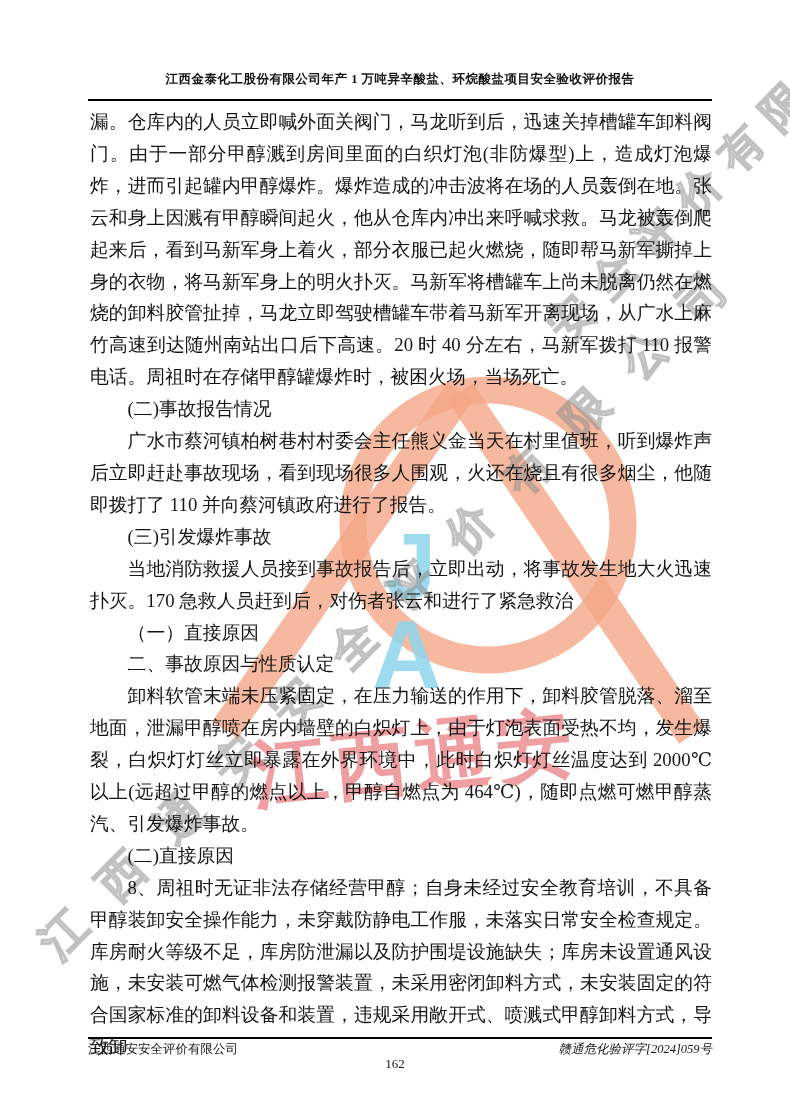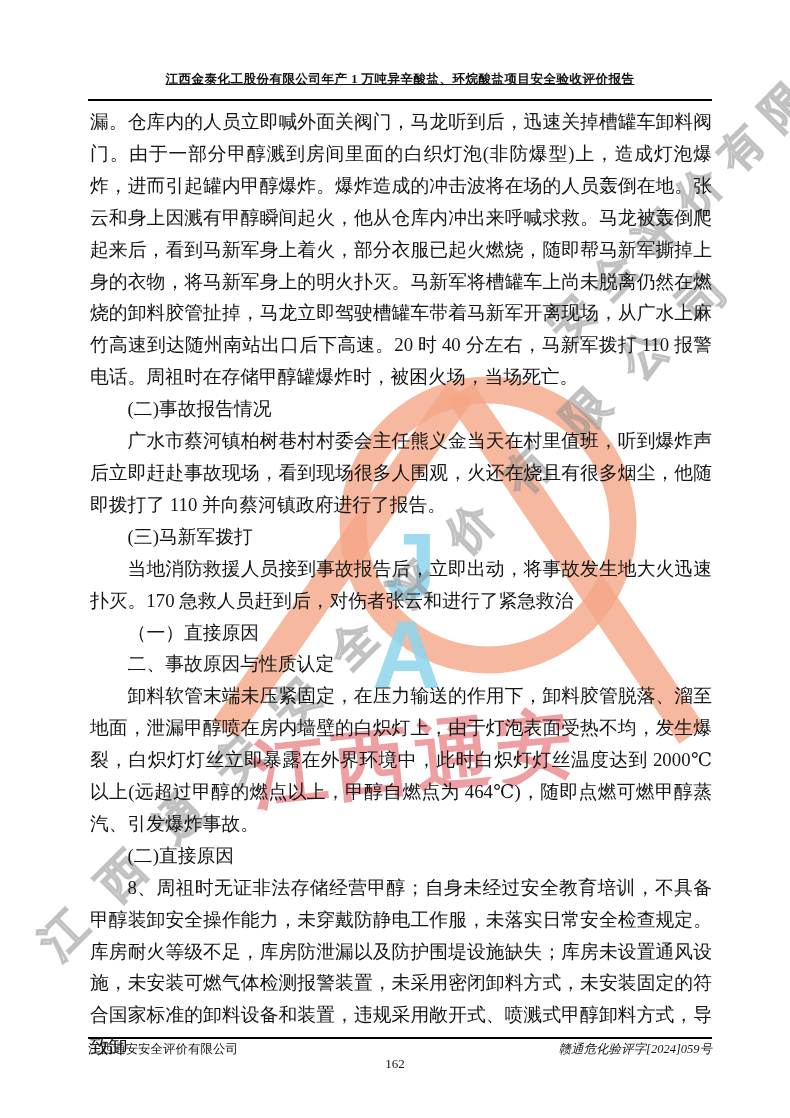--- a/index.html
+++ b/index.html
@@ -21,21 +21,21 @@
   .red-wm {
     position:absolute; left:252px; top:726px; white-space:nowrap;
     font-size:76px; font-weight:bold; letter-spacing:6px;
     color:rgba(222,52,60,0.48);
     transform-origin:0 50%; transform:rotate(-6deg);
   }
   
   .text-layer { position:absolute; inset:0; z-index:1; }
   .header-title {
     position:absolute; top:71px; left:88px; width:624px;
-    text-align:center; font-size:12.5px; font-weight:bold; letter-spacing:0.5px;text-decoration:underline;
+    text-align:center; font-size:12.5px; font-weight:bold; letter-spacing:0.5px;
   }
   .header-rule { position:absolute; top:99px; left:88px; width:624px; height:2px; background:#000; }
   .body-text { position:absolute; top:106px; left:90px; width:622px; }
   .para { margin:0; font-size:18.8px; line-height:31.9px; text-align:justify; }
   .para.indent { text-indent:2em; }
   .footer-rule { position:absolute; top:1037px; left:88px; width:624px; height:2px; background:#000; }
   .footer-left  { position:absolute; top:1041px; left:88px;  font-size:12.5px; }
   .footer-right { position:absolute; top:1041px; right:78px; font-size:12.5px;font-style:italic; }
   .page-number  { position:absolute; top:1056px; left:0; width:790px; text-align:center; font-size:13px; }
 </style>
@@ -58,21 +58,21 @@
   </div>
 
   <div class="text-layer">
     <div class="header-title">江西金泰化工股份有限公司年产 1 万吨异辛酸盐、环烷酸盐项目安全验收评价报告</div>
     <div class="header-rule"></div>
 
     <div class="body-text">
         <p class="para">漏。仓库内的人员立即喊外面关阀门，马龙听到后，迅速关掉槽罐车卸料阀门。由于一部分甲醇溅到房间里面的白织灯泡(非防爆型)上，造成灯泡爆炸，进而引起罐内甲醇爆炸。爆炸造成的冲击波将在场的人员轰倒在地。张云和身上因溅有甲醇瞬间起火，他从仓库内冲出来呼喊求救。马龙被轰倒爬起来后，看到马新军身上着火，部分衣服已起火燃烧，随即帮马新军撕掉上身的衣物，将马新军身上的明火扑灭。马新军将槽罐车上尚未脱离仍然在燃烧的卸料胶管扯掉，马龙立即驾驶槽罐车带着马新军开离现场，从广水上麻竹高速到达随州南站出口后下高速。20 时 40 分左右，马新军拨打 110 报警电话。周祖时在存储甲醇罐爆炸时，被困火场，当场死亡。</p>
         <p class="para indent">(二)事故报告情况</p>
         <p class="para indent">广水市蔡河镇柏树巷村村委会主任熊义金当天在村里值班，听到爆炸声后立即赶赴事故现场，看到现场很多人围观，火还在烧且有很多烟尘，他随即拨打了 110 并向蔡河镇政府进行了报告。</p>
-        <p class="para indent">(三)马新军拨打</p>
+        <p class="para indent">(三)引发爆炸事故</p>
         <p class="para indent">当地消防救援人员接到事故报告后，立即出动，将事故发生地大火迅速扑灭。170 急救人员赶到后，对伤者张云和进行了紧急救治</p>
         <p class="para indent">（一）直接原因</p>
         <p class="para indent">二、事故原因与性质认定</p>
         <p class="para indent">卸料软管末端未压紧固定，在压力输送的作用下，卸料胶管脱落、溜至地面，泄漏甲醇喷在房内墙壁的白炽灯上，由于灯泡表面受热不均，发生爆裂，白炽灯灯丝立即暴露在外界环境中，此时白炽灯灯丝温度达到 2000℃以上(远超过甲醇的燃点以上，甲醇自燃点为 464℃)，随即点燃可燃甲醇蒸汽、引发爆炸事故。</p>
         <p class="para indent">(二)直接原因</p>
         <p class="para indent">8、周祖时无证非法存储经营甲醇；自身未经过安全教育培训，不具备甲醇装卸安全操作能力，未穿戴防静电工作服，未落实日常安全检查规定。库房耐火等级不足，库房防泄漏以及防护围堤设施缺失；库房未设置通风设施，未安装可燃气体检测报警装置，未采用密闭卸料方式，未安装固定的符合国家标准的卸料设备和装置，违规采用敞开式、喷溅式甲醇卸料方式，导致卸</p>
       </div>
 
     <div class="footer-rule"></div>
     <div class="footer-left">江西通安安全评价有限公司</div>

